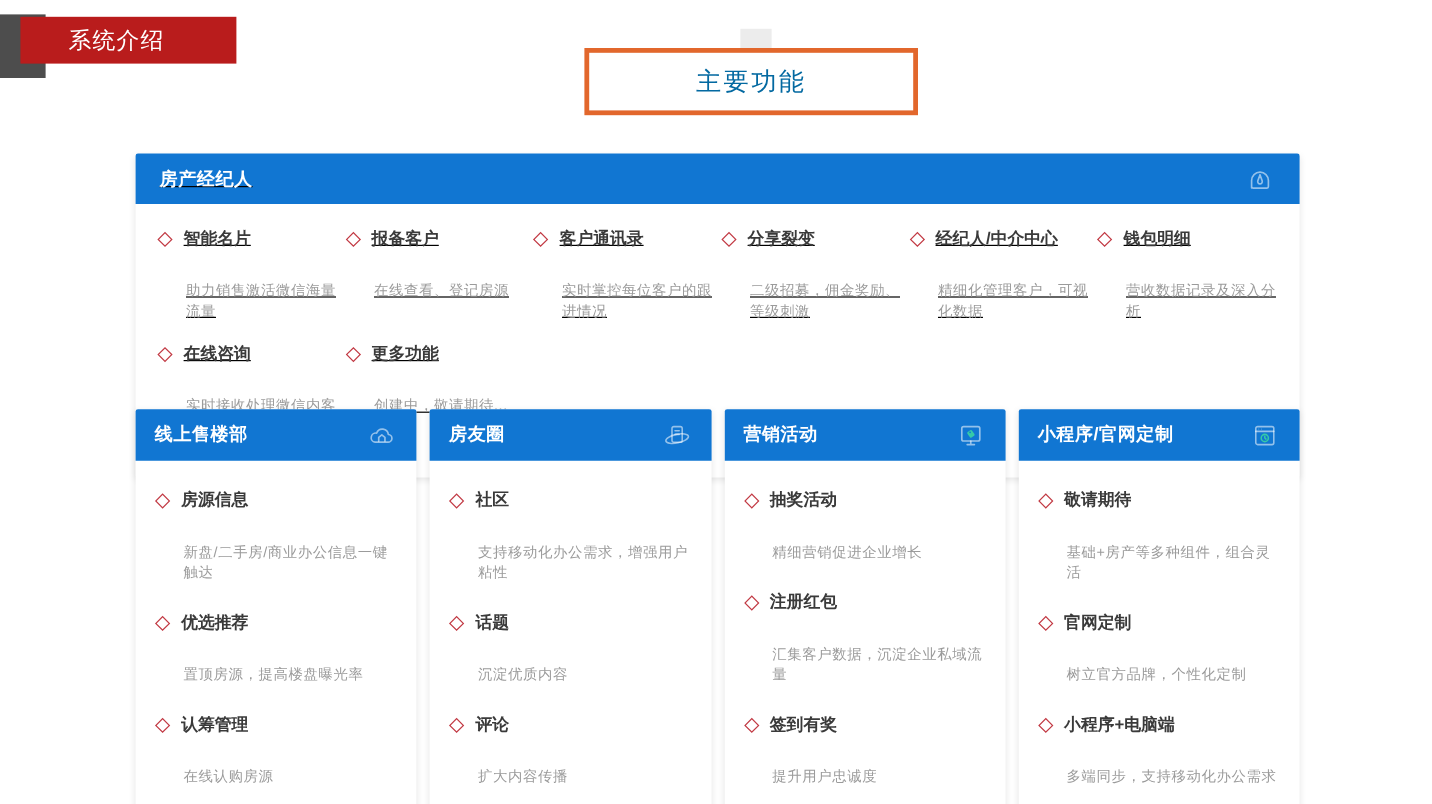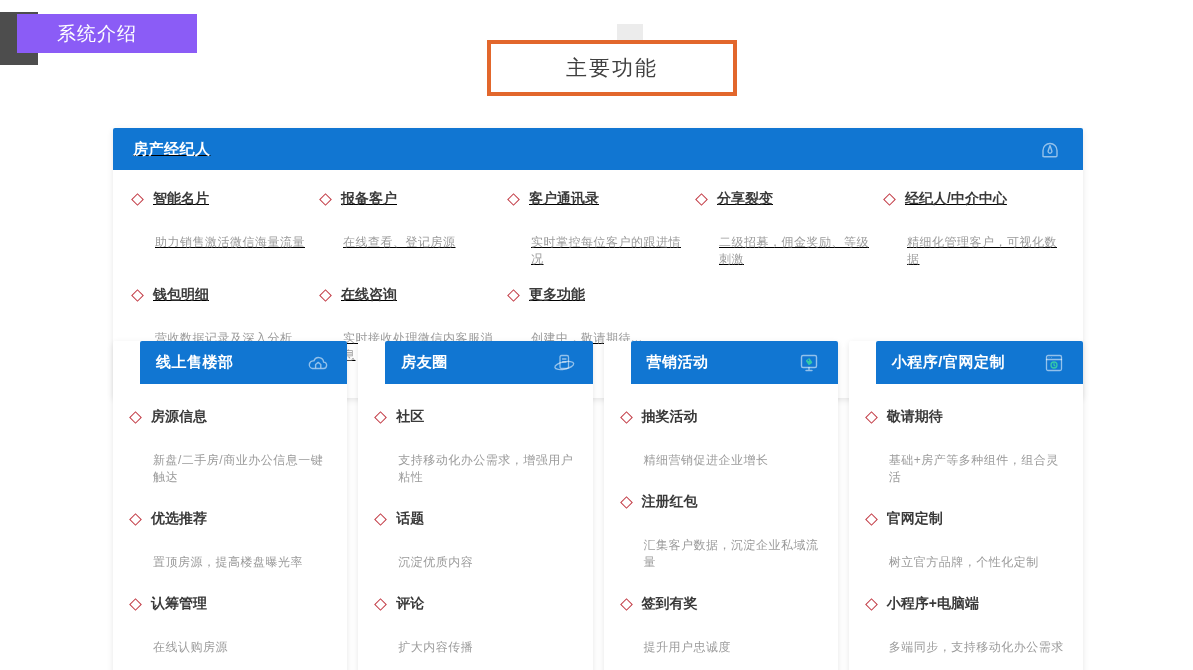--- a/index.html
+++ b/index.html
@@ -1,51 +1,51 @@
 <!DOCTYPE html>
 <html><head>
 <meta charset="utf-8">
 <style>
   html,body{margin:0;padding:0;background:#fff;}
   body{font-family:"Liberation Sans","DejaVu Sans",sans-serif;}
   .slide{position:relative;width:1193px;height:670px;background:#ffffff;overflow:hidden;}
 
   
   .badge-shadow{position:absolute;left:0;top:12px;width:38px;height:53px;background:#4d4d4d;}
-  .badge{position:absolute;left:17px;top:14px;width:180px;height:39px;background:#8b5cf6;
+  .badge{position:absolute;left:17px;top:14px;width:180px;height:39px;background:#b91c1c;
          color:#ffffff;font-size:19px;letter-spacing:1px;display:flex;align-items:center;
          padding-left:40px;box-sizing:border-box;}
 
   
   .title-tab{position:absolute;left:617px;top:24px;width:26px;height:20px;background:#ececec;}
-  .section-title-box{position:absolute;left:487px;top:40px;width:250px;height:56px;background:#ffffff;
+  .section-title-box{position:absolute;left:487px;top:40px;width:278px;height:56px;background:#ffffff;
          border:4px solid #e2672c;box-sizing:border-box;display:flex;align-items:center;justify-content:center;
-         font-size:21px;color:#404040;letter-spacing:2px;z-index:2;}
+         font-size:21px;color:#0369a1;letter-spacing:2px;z-index:2;}
 
   
   .main-card{position:absolute;left:113px;top:128px;width:970px;background:#ffffff;
          box-shadow:0 2px 6px rgba(0,0,0,0.10);border-radius:2px;text-decoration:underline;}
   .card-header{height:42px;background:#1176d2;border-radius:2px 2px 0 0;display:flex;align-items:center;
          justify-content:space-between;padding:0 20px;box-sizing:border-box;}
   .card-header .hd-title{color:#ffffff;font-size:15px;font-weight:bold;letter-spacing:0.5px;}
   .hd-icon{width:26px;height:26px;display:flex;align-items:center;justify-content:center;}
   .hd-icon svg{width:24px;height:24px;}
 
-  .main-body{display:grid;grid-template-columns:repeat(5,1fr);padding:16px 18px 30px 18px;row-gap:10px;column-gap:6px;}
+  .main-body{display:grid;grid-template-columns:repeat(6,1fr);padding:16px 18px 30px 18px;row-gap:10px;column-gap:6px;}
 
   .feat{padding:4px 0;}
   .feat-title-row{display:flex;align-items:center;}
   .diamond{width:7px;height:7px;border:1.5px solid #c23a44;transform:rotate(45deg);display:inline-block;
          margin:0 11px 0 2px;flex:0 0 auto;}
   .feat-title{font-size:14px;font-weight:bold;color:#3a3a3a;}
   .feat-desc{font-size:12px;color:#9b9b9b;padding-left:24px;margin-top:26px;letter-spacing:0.5px;}
 
   .cards-row{position:absolute;left:113px;top:341px;width:970px;display:flex;gap:11px;}
   .small-card{flex:1 1 0;background:#ffffff;box-shadow:0 2px 6px rgba(0,0,0,0.10);border-radius:2px;}
-  .small-card .card-header{height:43px;padding:0 16px;margin-left:27px;}
+  .small-card .card-header{height:43px;padding:0 16px;}
   .small-body{padding:20px 16px 16px 16px;min-height:196px;box-sizing:border-box;}
   .small-body .feat{margin-bottom:16px;}
   .small-body .feat:last-child{margin-bottom:0;}
 </style>
 </head>
 <body>
 
 <div class="slide">
 
   <div class="badge-shadow"></div>

